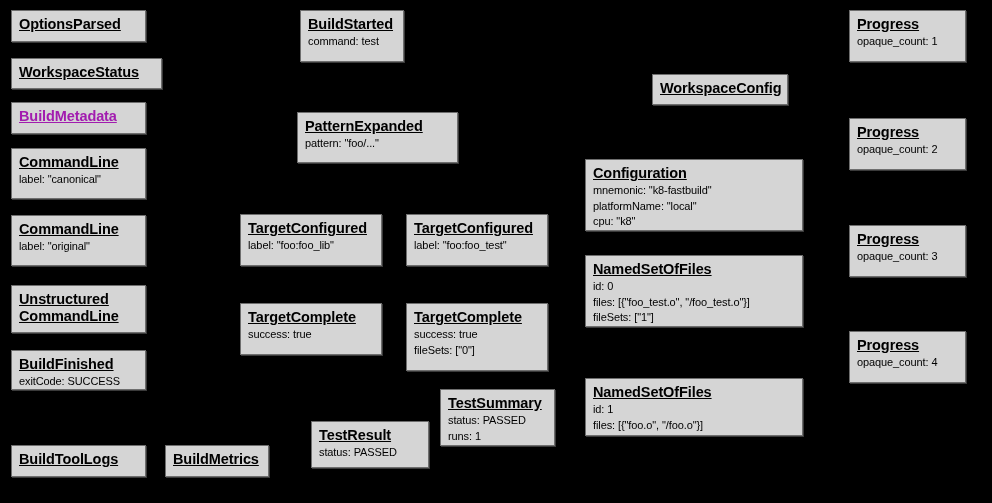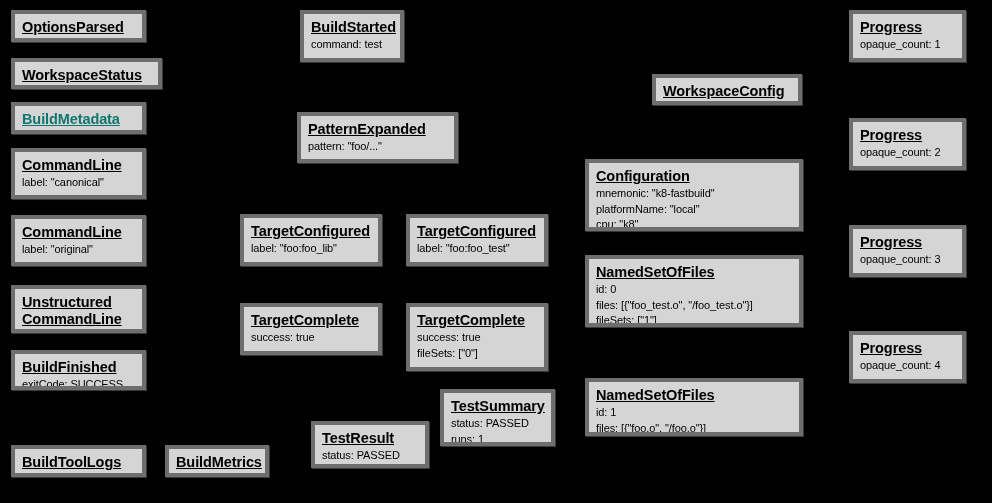--- a/index.html
+++ b/index.html
@@ -12,21 +12,21 @@
     width: 992px;
     height: 503px;
     background: #000000;
     overflow: hidden;
     font-family: "Liberation Sans", sans-serif;
   }
   .node {
     position: absolute;
     box-sizing: border-box;
     background: #d5d5d5;
-    border: 4px solid #a21caf;
+    border: 1px solid #a21caf;
     box-shadow: 1px 1px 0 0 #3a3a3a;
     padding: 5px 1px 6px 7px;
     color: #000000;
     overflow: hidden;
   }
   .node-title {
     font-size: 14.5px;
     font-weight: bold;
     line-height: 17px;
     text-decoration: underline;
@@ -45,21 +45,21 @@
 </head>
 <body>
 
 <div id="canvas" style="width: 992px; height: 503px; background: rgb(0, 0, 0);">
     <div class="node" style="left: 11px; top: 10px; width: 135px; height: 32px; background: rgb(213, 213, 213); border-color: rgb(110, 110, 110); color: rgb(0, 0, 0);">
       <div class="node-title">OptionsParsed</div>
     </div>
     <div class="node" style="left: 11px; top: 58px; width: 151px; height: 31px; background: rgb(213, 213, 213); border-color: rgb(110, 110, 110); color: rgb(0, 0, 0);">
       <div class="node-title">WorkspaceStatus</div>
     </div>
-    <div class="node" style="left: 11px; top: 102px; width: 135px; height: 32px; background: rgb(213, 213, 213); border-color: rgb(110, 110, 110); color: #0f766e;">
+    <div class="node" style="left: 11px; top: 102px; width: 135px; height: 32px; background: rgb(213, 213, 213); border-color: rgb(110, 110, 110); color: #a21caf;">
       <div class="node-title">BuildMetadata</div>
     </div>
     <div class="node" style="left: 11px; top: 148px; width: 135px; height: 51px; background: rgb(213, 213, 213); border-color: rgb(110, 110, 110); color: rgb(0, 0, 0);">
       <div class="node-title">CommandLine</div>
       <div class="node-props">label: "canonical"</div>
     </div>
     <div class="node" style="left: 11px; top: 215px; width: 135px; height: 51px; background: rgb(213, 213, 213); border-color: rgb(110, 110, 110); color: rgb(0, 0, 0);">
       <div class="node-title">CommandLine</div>
       <div class="node-props">label: "original"</div>
     </div>
@@ -104,21 +104,21 @@
     </div>
     <div class="node" style="left: 311px; top: 421px; width: 118px; height: 47px; background: rgb(213, 213, 213); border-color: rgb(110, 110, 110); color: rgb(0, 0, 0);">
       <div class="node-title">TestResult</div>
       <div class="node-props">status: PASSED</div>
     </div>
     <div class="node" style="left: 440px; top: 389px; width: 115px; height: 57px; background: rgb(213, 213, 213); border-color: rgb(110, 110, 110); color: rgb(0, 0, 0);">
       <div class="node-title">TestSummary</div>
       <div class="node-props">status: PASSED
 runs: 1</div>
     </div>
-    <div class="node" style="left: 652px; top: 74px; width: 150px; height: 31px; background: rgb(213, 213, 213); border-color: rgb(110, 110, 110); color: rgb(0, 0, 0);">
+    <div class="node" style="left: 652px; top: 74px; width: 136px; height: 31px; background: rgb(213, 213, 213); border-color: rgb(110, 110, 110); color: rgb(0, 0, 0);">
       <div class="node-title">WorkspaceConfig</div>
     </div>
     <div class="node" style="left: 585px; top: 159px; width: 218px; height: 72px; background: rgb(213, 213, 213); border-color: rgb(110, 110, 110); color: rgb(0, 0, 0);">
       <div class="node-title">Configuration</div>
       <div class="node-props">mnemonic: "k8-fastbuild"
 platformName: "local"
 cpu: "k8"</div>
     </div>
     <div class="node" style="left: 585px; top: 255px; width: 218px; height: 72px; background: rgb(213, 213, 213); border-color: rgb(110, 110, 110); color: rgb(0, 0, 0);">
       <div class="node-title">NamedSetOfFiles</div>

